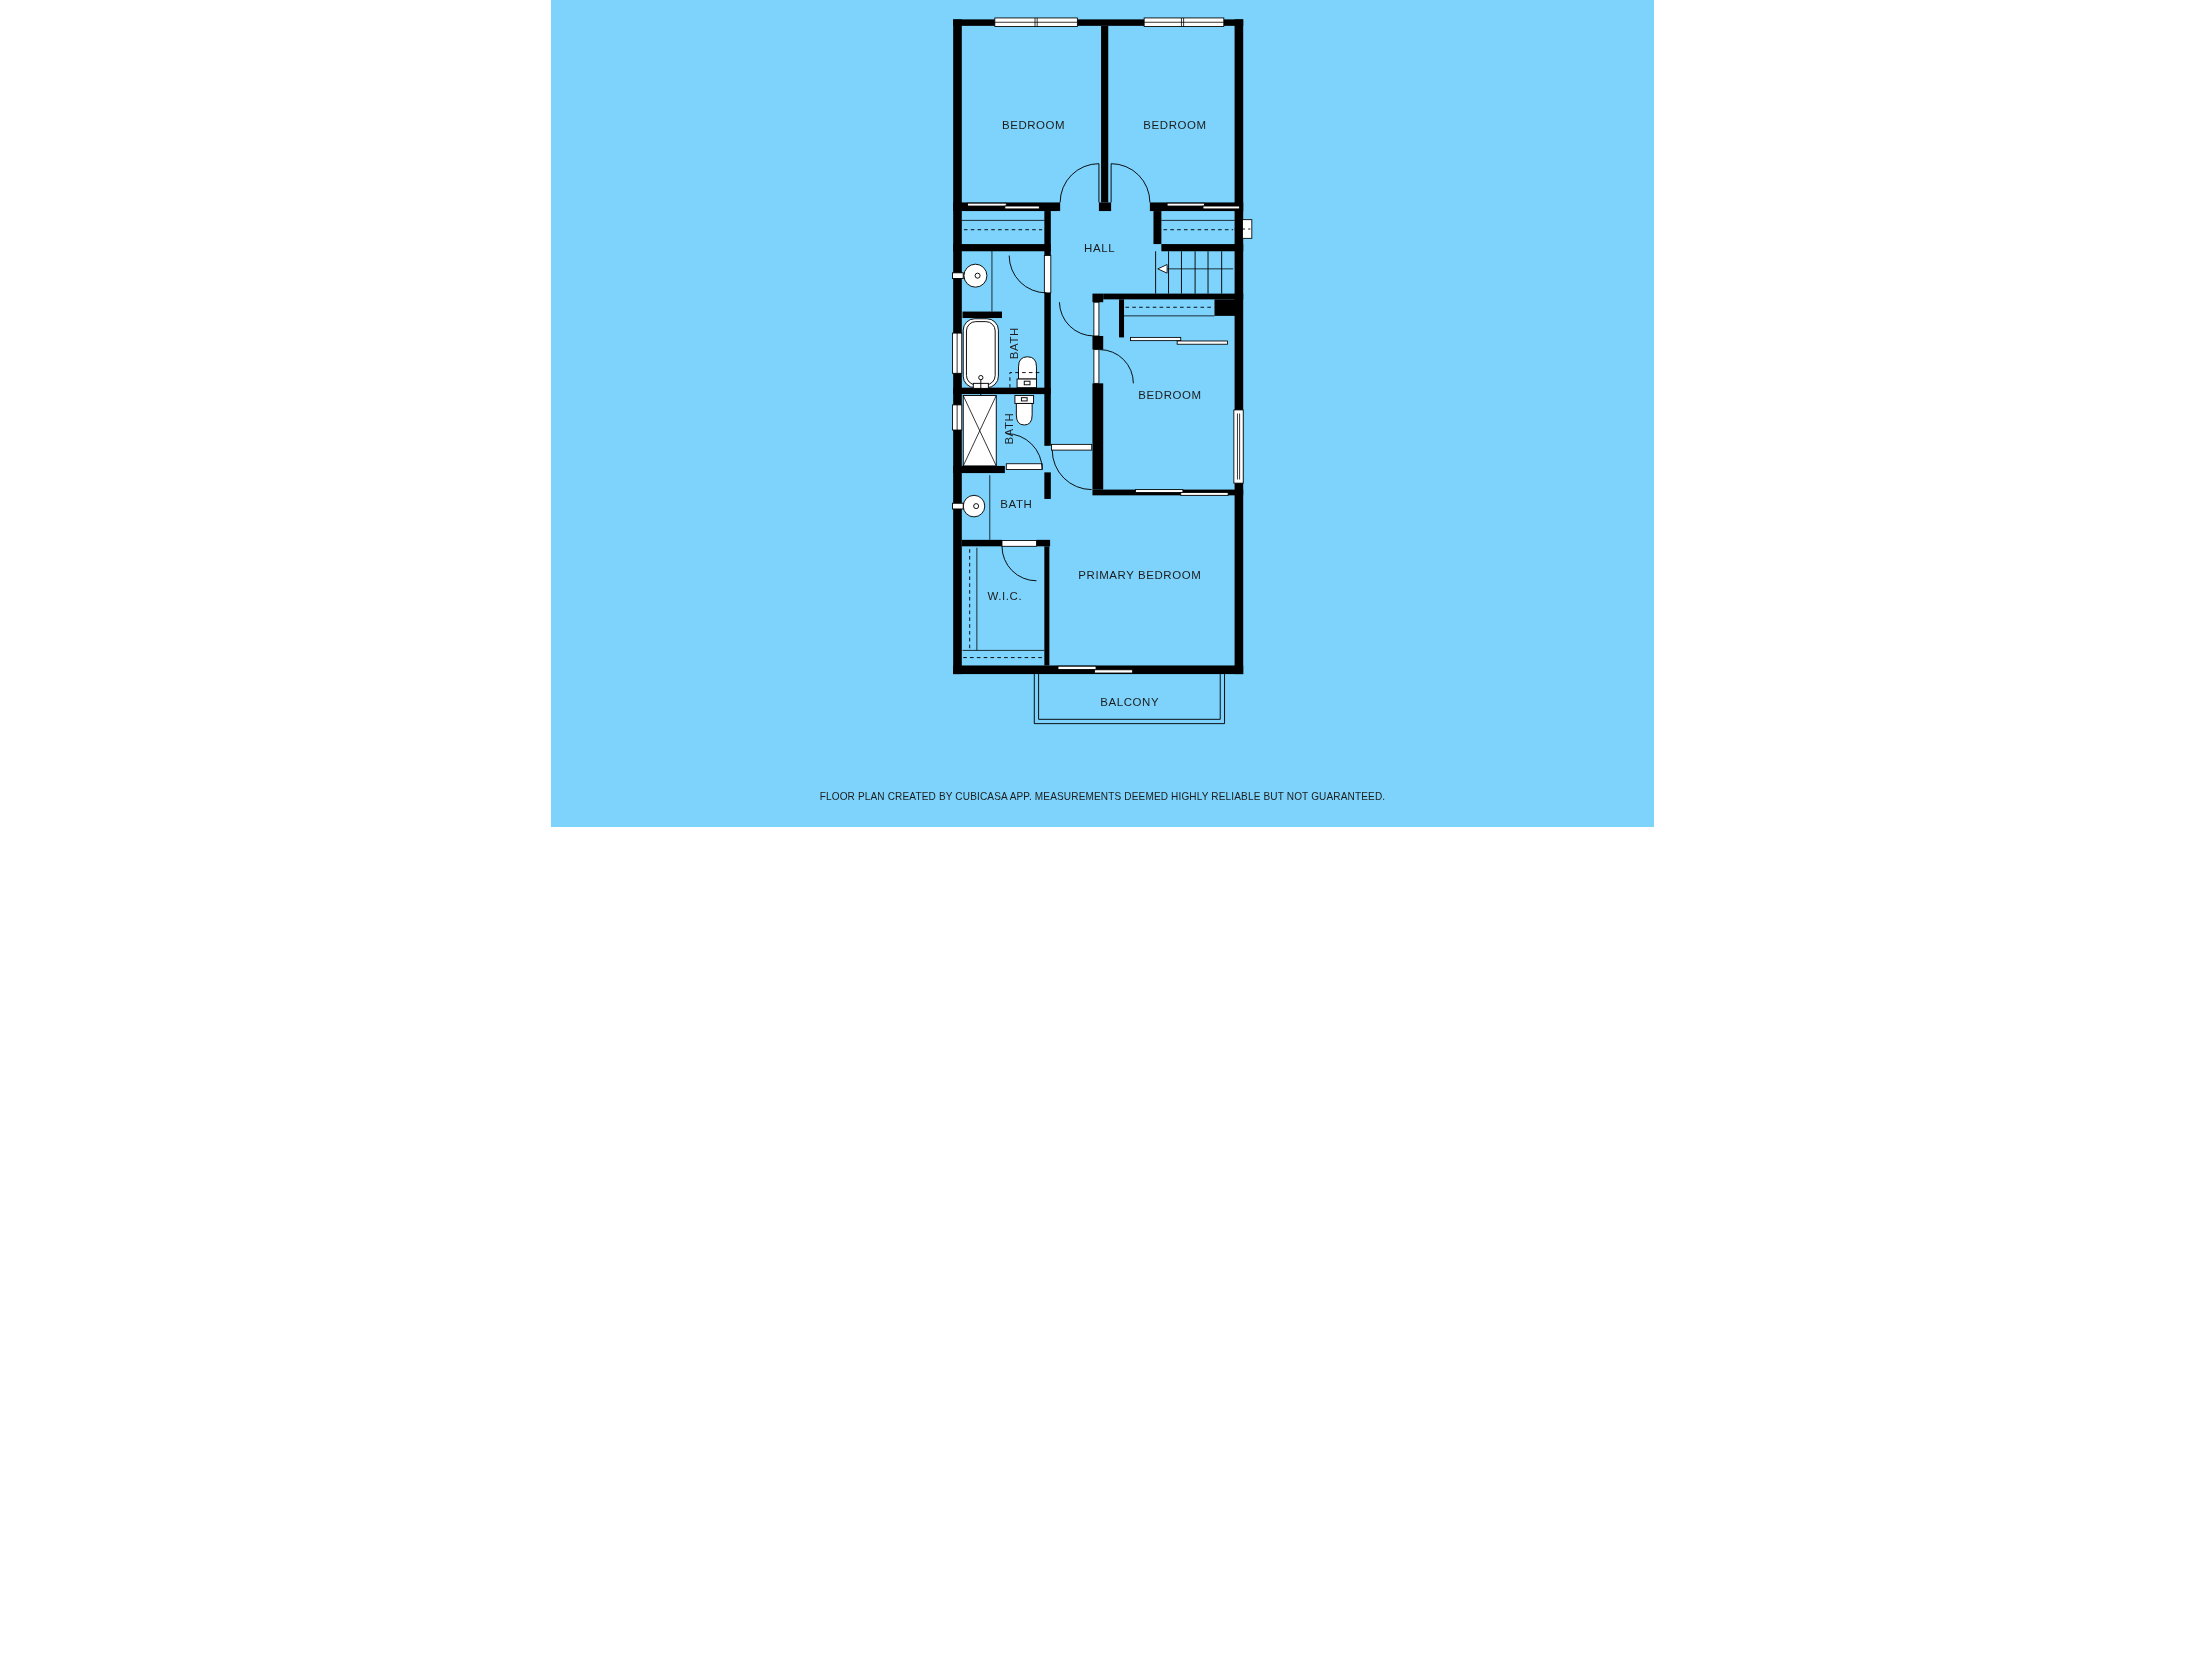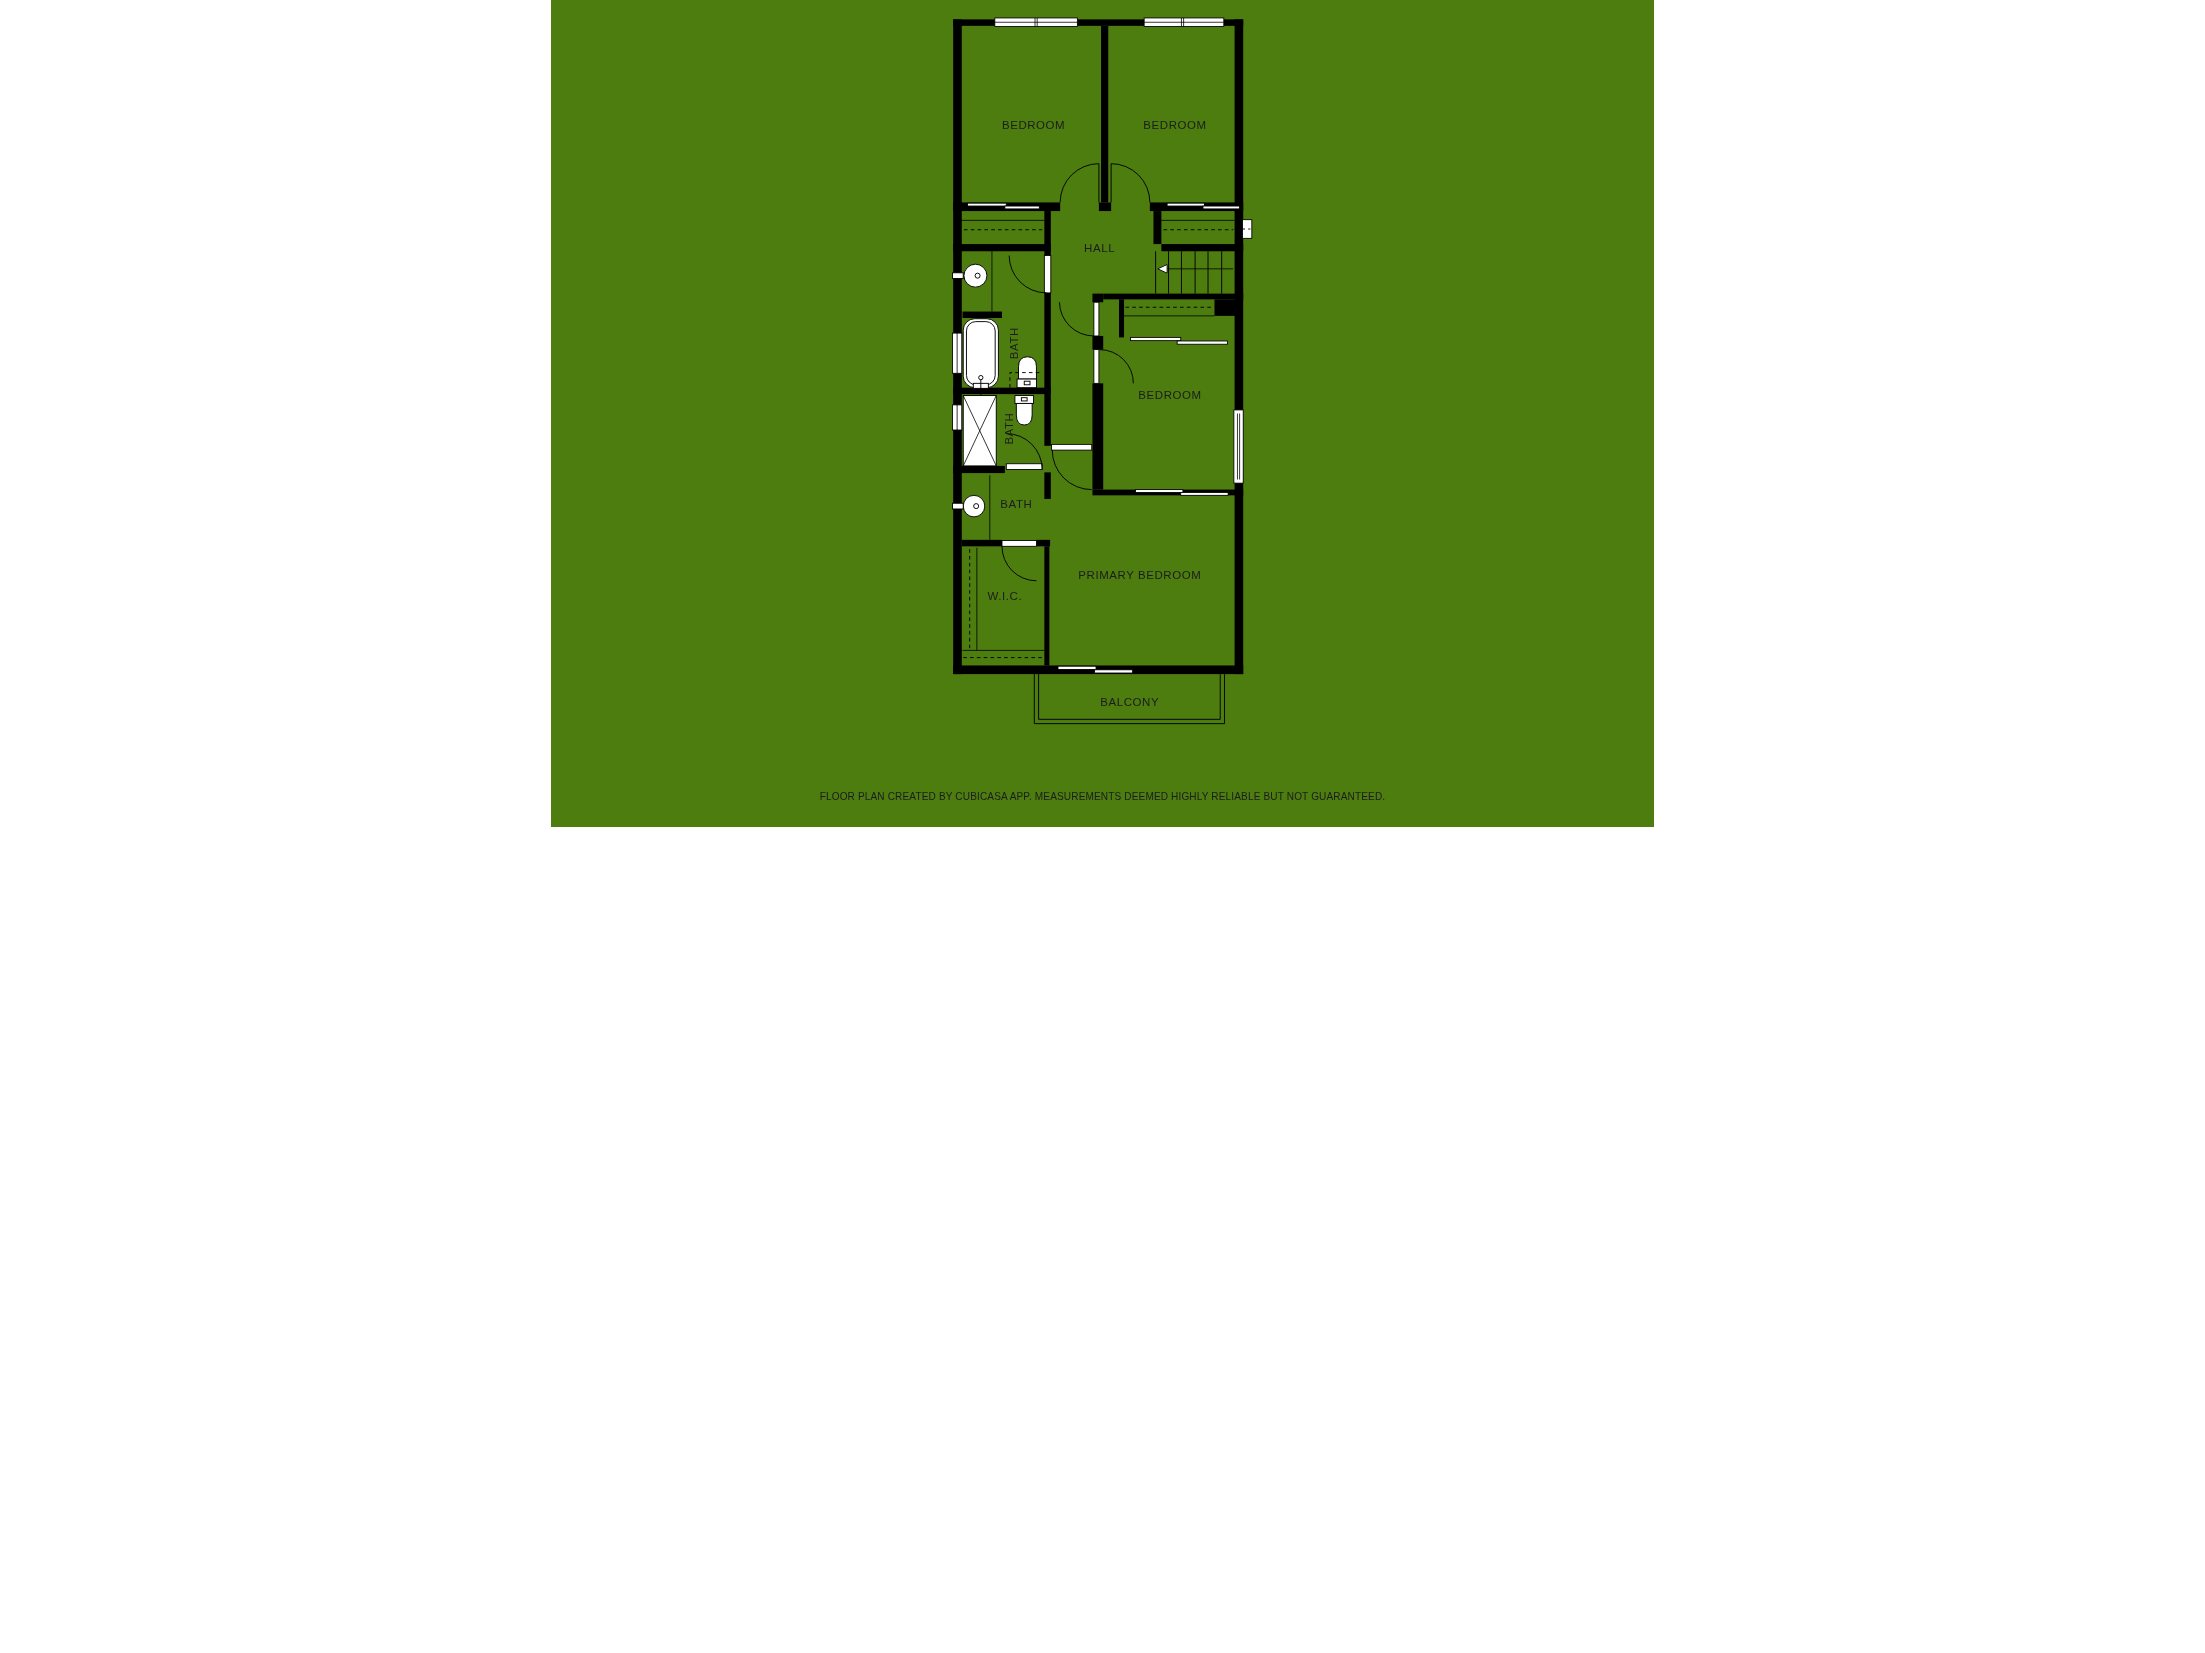--- a/index.html
+++ b/index.html
@@ -1,17 +1,17 @@
 <!DOCTYPE html>
 <html style="font-size:11.5px"><head>
 <meta charset="utf-8">
 <style>
   html,body{margin:0;padding:0;background:#ffffff;}
   body{font-family:"Liberation Sans", sans-serif;}
-  .stage{width:1103px;height:827px;position:relative;background:#4d7c0f;margin:0 auto;}
+  .stage{width:1103px;height:827px;position:relative;background:#7dd3fc;margin:0 auto;}
   svg{display:block;}
   .wall{fill:#000;stroke:none;}
   .thin{stroke:#000;stroke-width:1.3;fill:none;}
   .thinner{stroke:#000;stroke-width:1.1;fill:none;}
   .dashed{stroke:#000;stroke-width:1.3;fill:none;stroke-dasharray:5 4.5;}
   .whitebox{fill:#fff;stroke:#000;stroke-width:1.2;}
   .leaf{fill:#fff;stroke:#000;stroke-width:1.2;}
   .fixture{fill:#fff;stroke:#000;stroke-width:1.3;}
   .roomlabel{font-size:16px;letter-spacing:0.8px;fill:#1c1c1c;text-anchor:middle;}
   .footerlabel{font-size:14px;letter-spacing:0.2px;fill:#1c1c1c;text-anchor:middle;}

